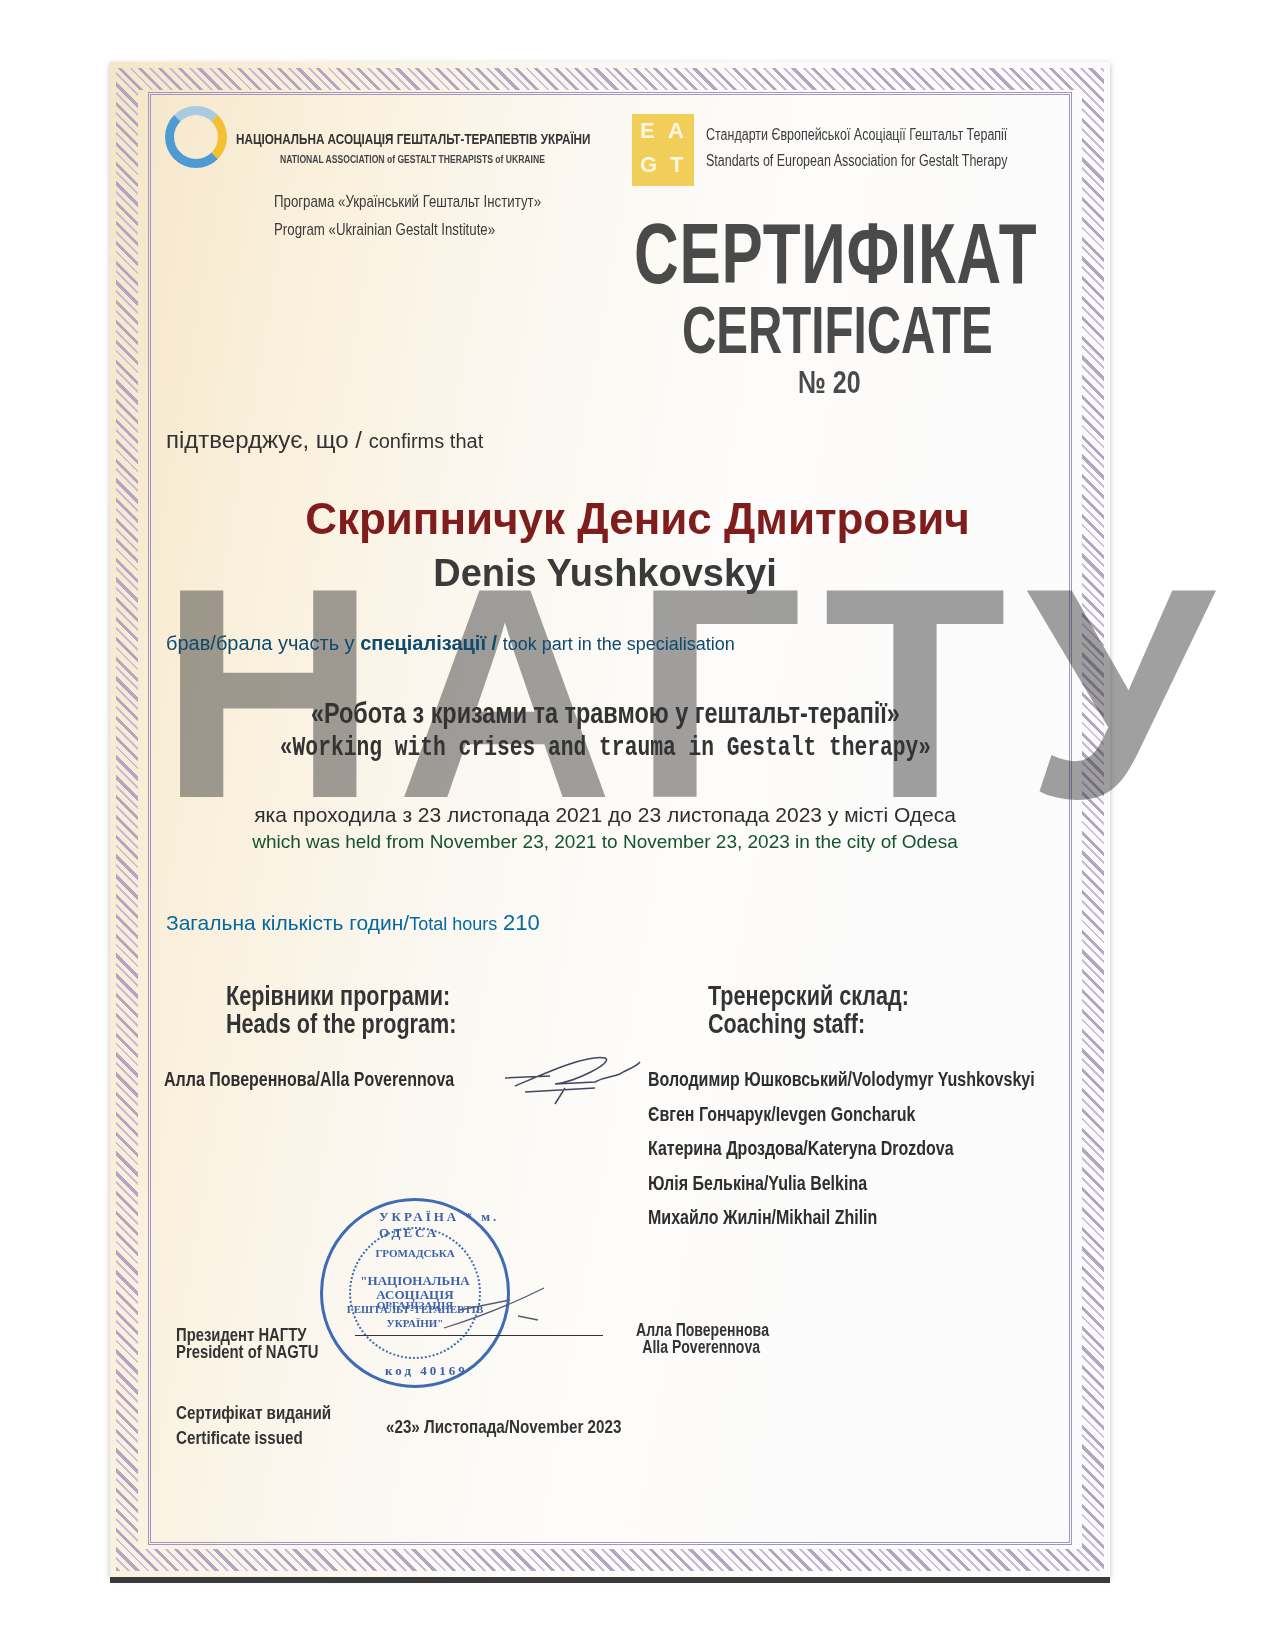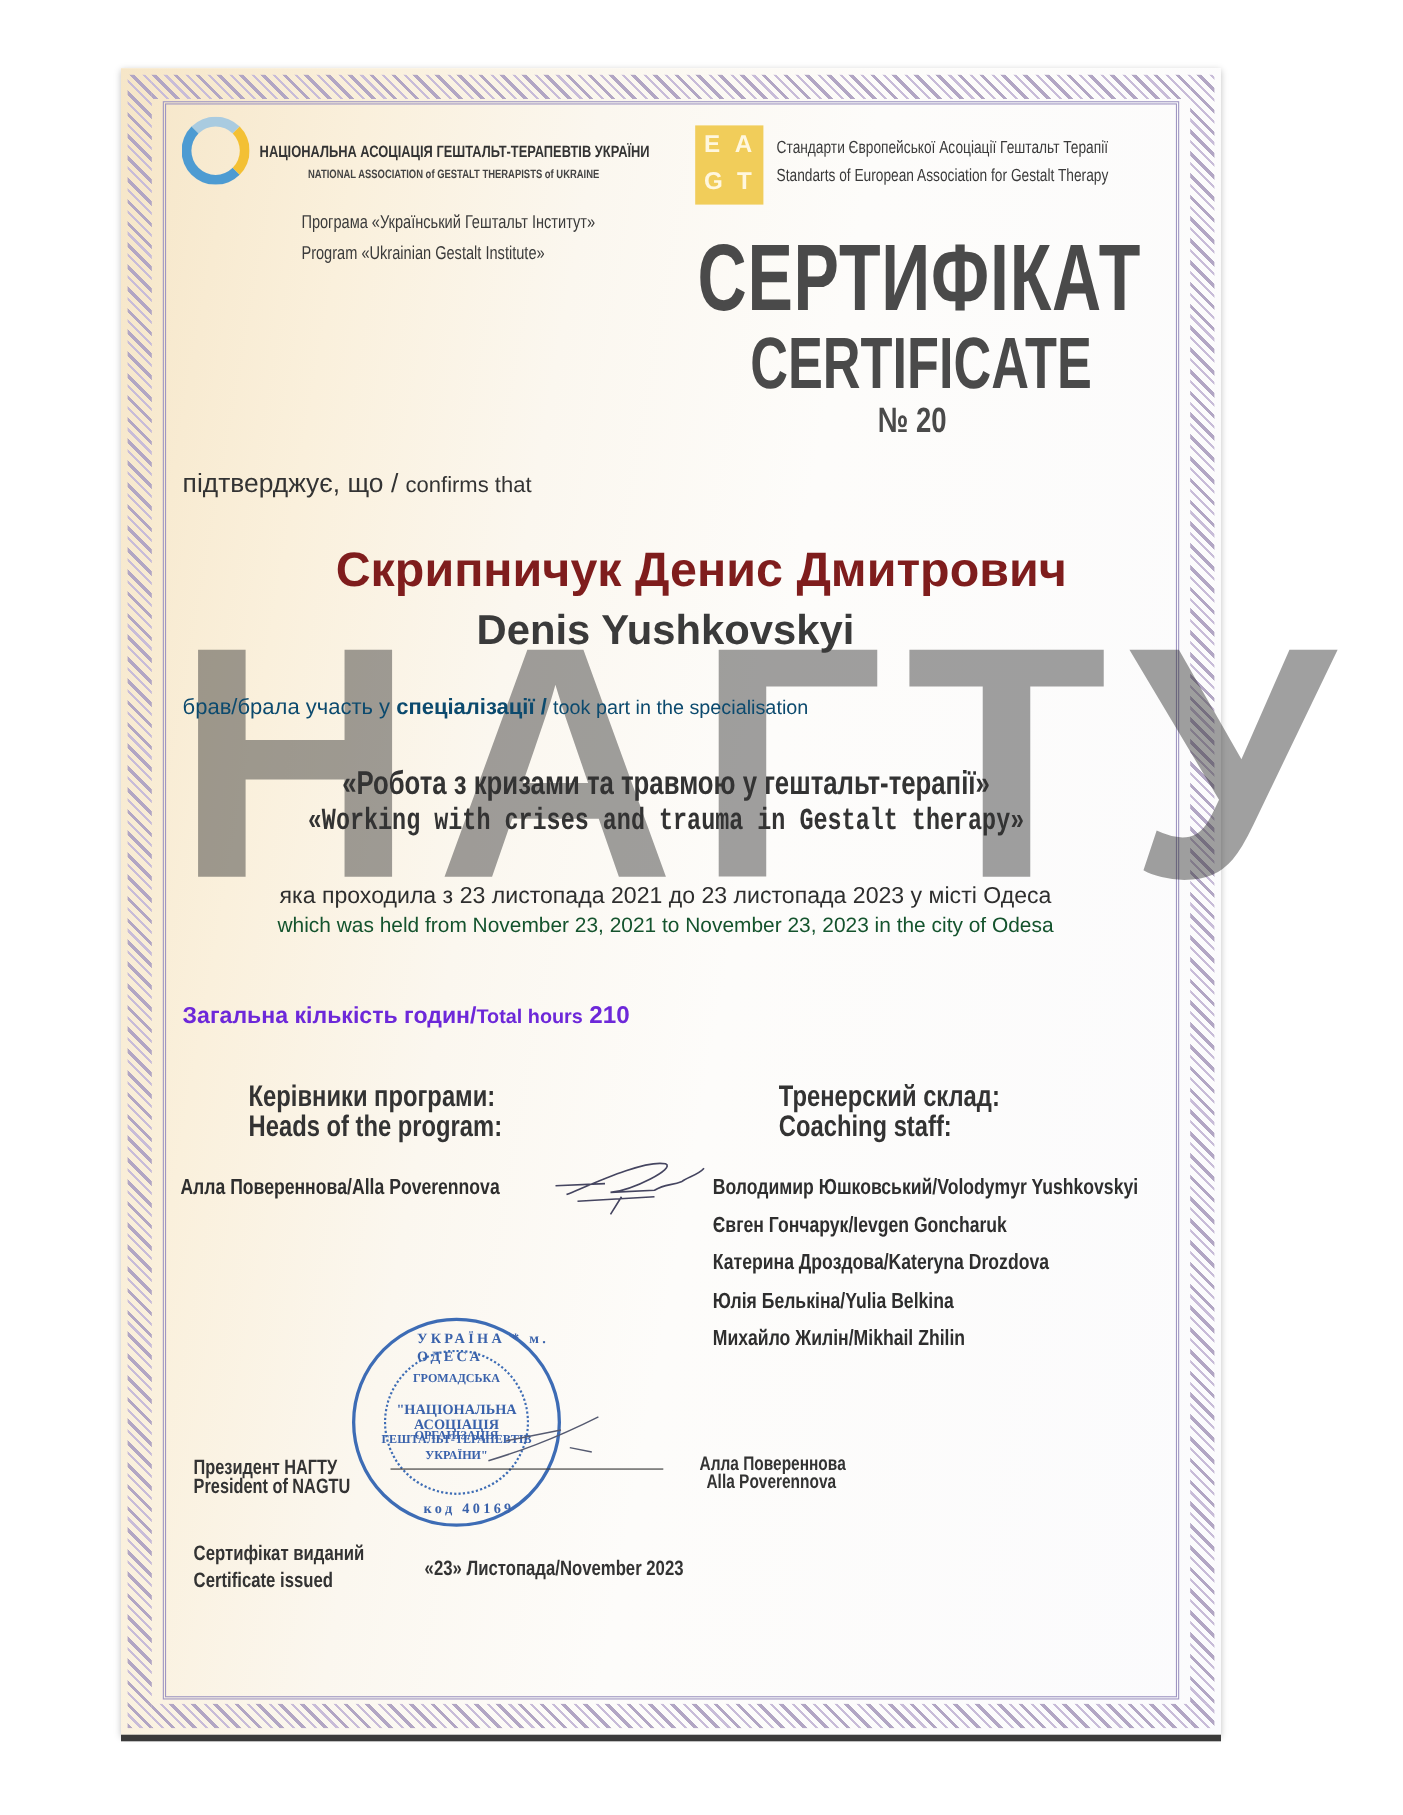--- a/index.html
+++ b/index.html
@@ -70,21 +70,21 @@
 <div class="abs" style="left:0; width:1210px; top:696px; text-align:center; font-size:30px; font-weight:bold; color:#333;text-decoration:underline;">
   <span style="display:inline-block; transform:scaleX(0.78);">«Робота з кризами та травмою у гештальт-терапії»</span>
 </div>
 <div class="abs" style="left:0; width:1210px; top:732px; text-align:center; font-size:28px; font-weight:bold; color:#333;font-family:Liberation Mono, monospace;">
   <span style="display:inline-block; transform:scaleX(0.76);">«Working with crises and trauma in Gestalt therapy»</span>
 </div>
 
 <div class="abs" style="left:0; width:1210px; top:803px; text-align:center; font-size:21px; color:#2e2e2e;">яка проходила з 23 листопада 2021 до 23 листопада 2023 у місті Одеса</div>
 <div class="abs" style="left:0; width:1210px; top:831px; text-align:center; font-size:19px; color:#14532d;">which was held from November 23, 2021 to November 23, 2023 in the city of Odesa</div>
 
-<div class="abs" style="left:166px; top:910px; font-size:21px; font-weight:bold; color:#6d28d9;">
+<div class="abs" style="left:166px; top:910px; font-size:21px; font-weight:normal; color:#0369a1;">
   <span>Загальна кількість годин/</span><span style="font-size:18px;">Total hours</span>
   <span style="font-size:22px;">210</span>
 </div>
 
 <div class="abs" style="left:226px; top:982px; font-size:27px; font-weight:bold; color:#333; transform:scaleX(0.8); transform-origin:left top; line-height:28px;">
   <div>Керівники програми:</div>
   <div>Heads of the program:</div>
 </div>
 <div class="abs" style="left:164px; top:1068px; font-size:20px; font-weight:bold; color:#2e2e2e; transform:scaleX(0.8); transform-origin:left top;">Алла Поверенновa/Alla Poverennova</div>
 

